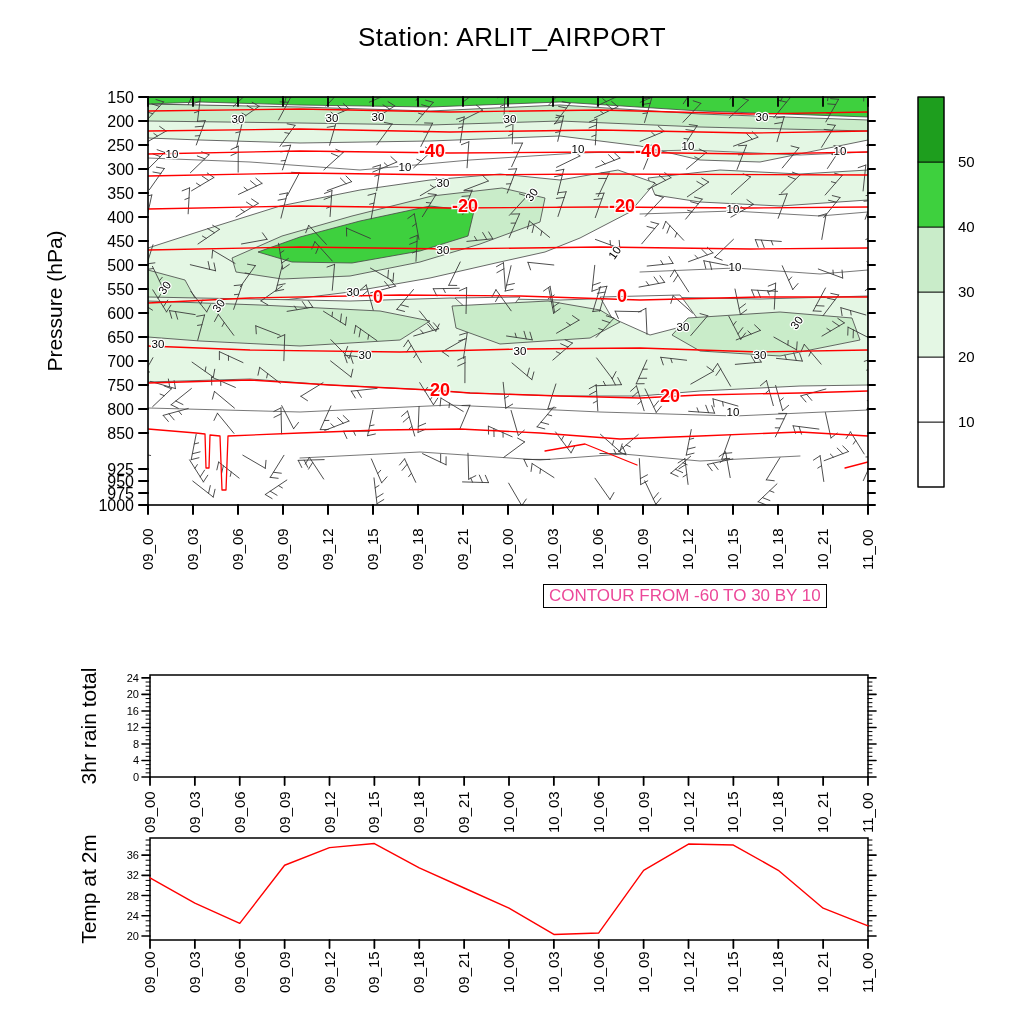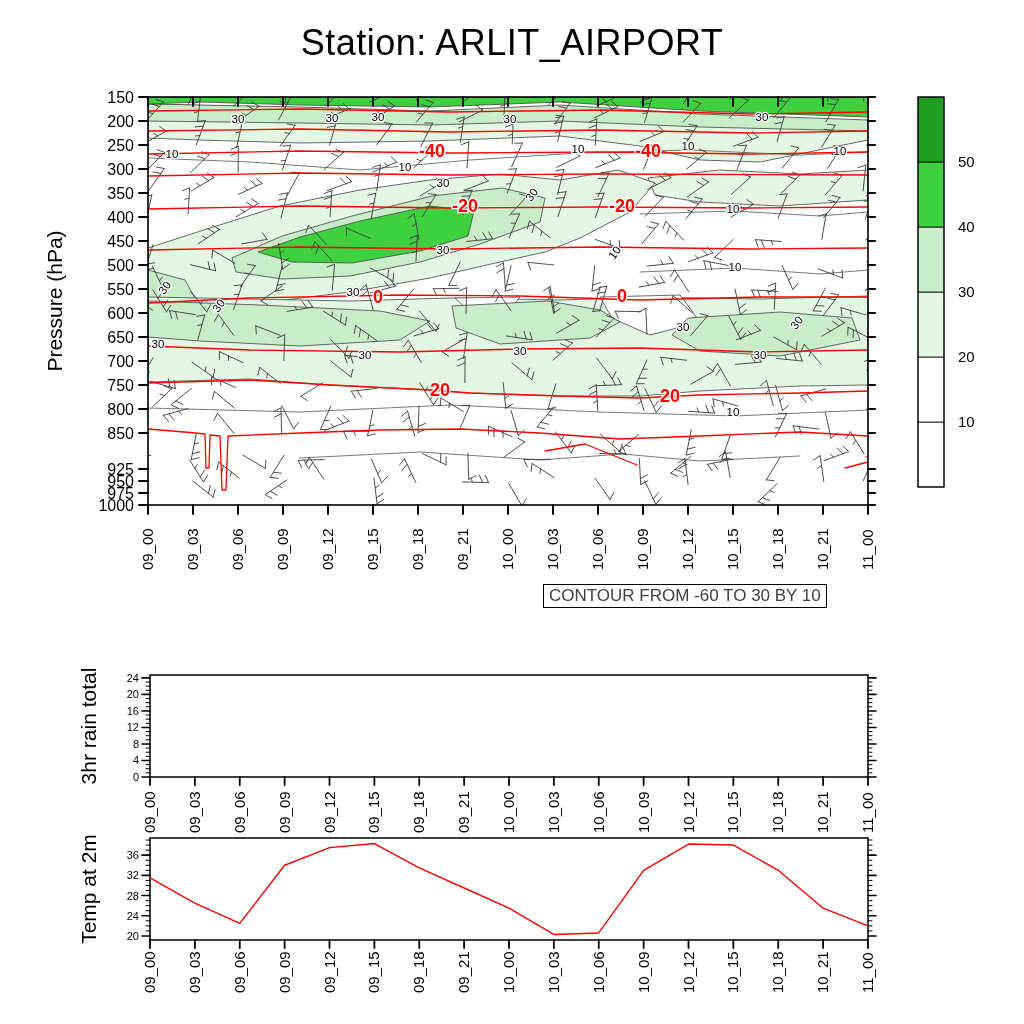--- a/index.html
+++ b/index.html
@@ -1,21 +1,21 @@
 <!DOCTYPE html>
 <html><head>
 <meta charset="utf-8">
 <style>
   html,body{margin:0;padding:0;background:#fff;}
   .page{position:relative;width:1024px;height:1024px;background:#fff;overflow:hidden;
         font-family:"Liberation Sans", sans-serif;}
   .title{position:absolute;top:22px;left:0;width:1024px;text-align:center;
-         font-size:36px;color:#000;letter-spacing:0.5px;}
+         font-size:26px;color:#000;letter-spacing:0.5px;}
   .contour-note{position:absolute;left:543px;top:584px;border:1.4px solid #000;
-         background:#fff;font-size:17px;color:#404040;padding:1px 5px;white-space:nowrap;}
+         background:#fff;font-size:17px;color:#ec4899;padding:1px 5px;white-space:nowrap;}
   svg text{font-family:"Liberation Sans", sans-serif;}
 </style>
 </head>
 <body>
 
 <div class="page">
   <div class="title">Station: ARLIT_AIRPORT</div>
   <div class="contour-note">CONTOUR FROM -60 TO 30 BY 10</div>
 
   <svg id="svg" width="1024" height="1024" viewBox="0 0 1024 1024" style="position:absolute;left:0;top:0;">

